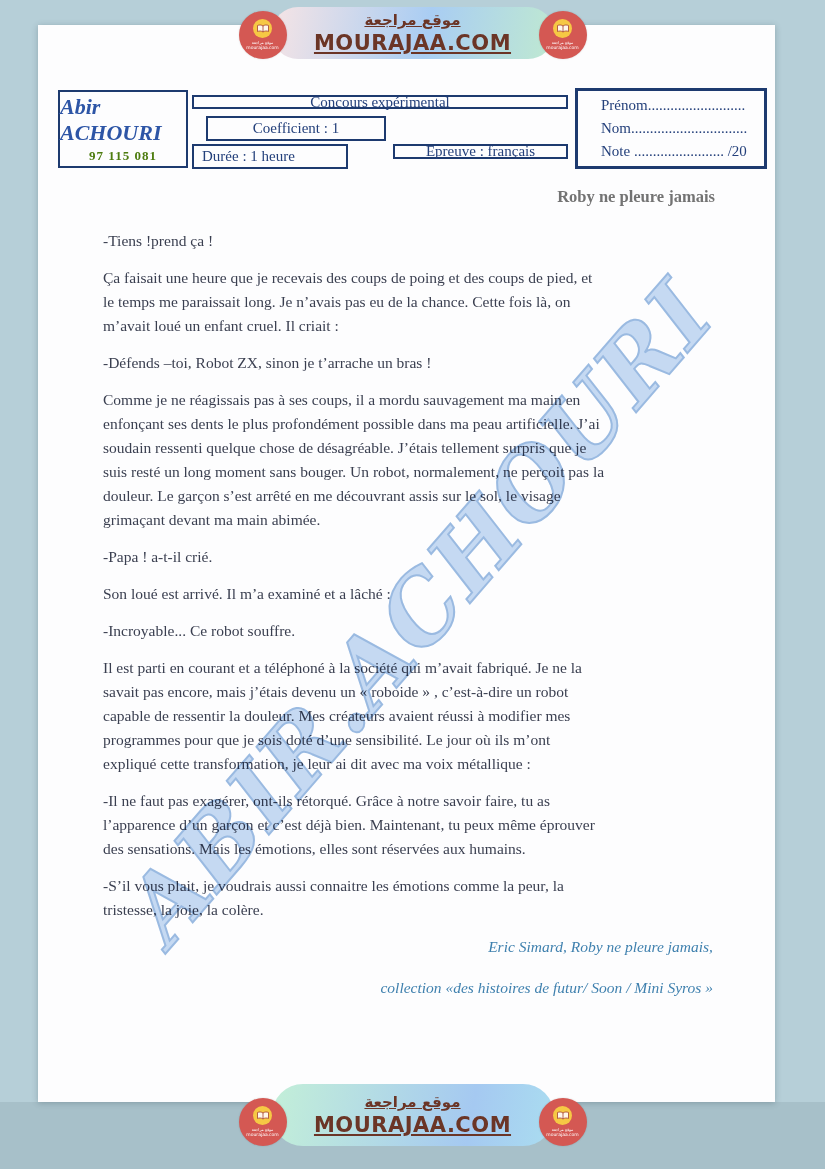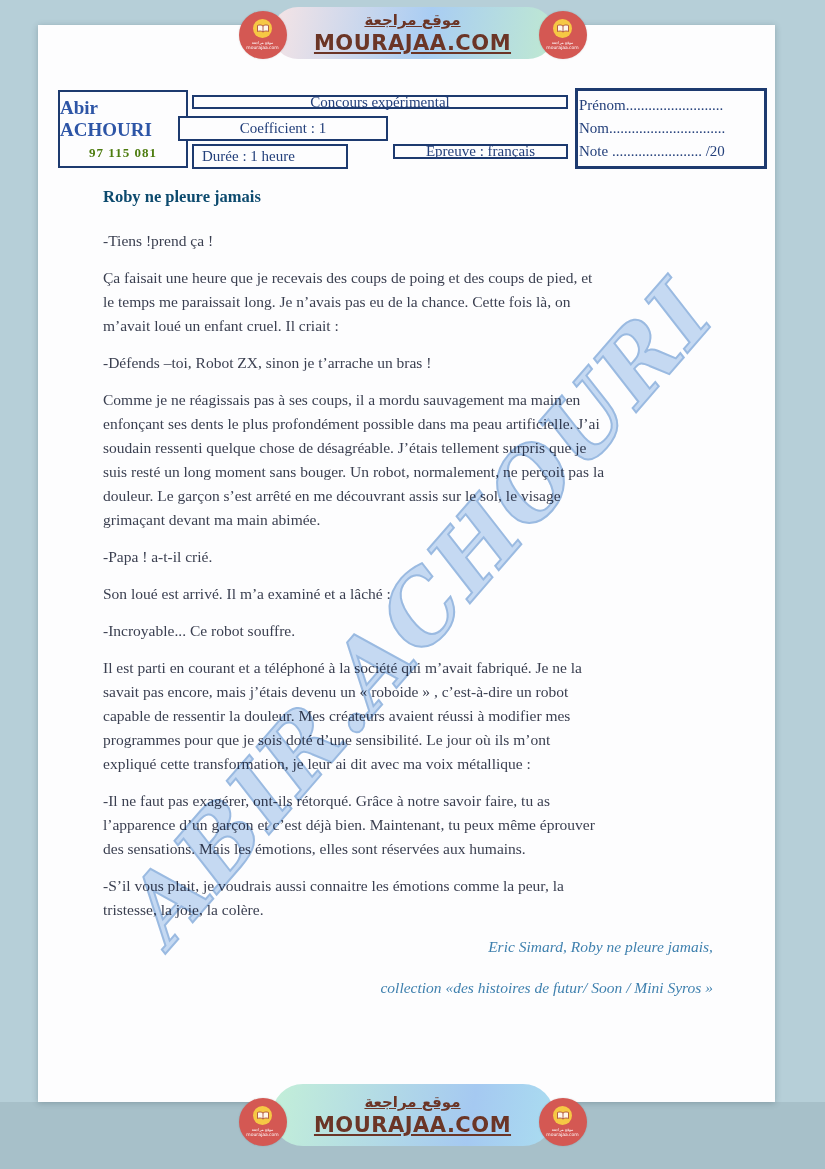--- a/index.html
+++ b/index.html
@@ -28,36 +28,36 @@
   }
 
   
   .header-table { position:absolute; left:20px; top:63px; width:709px; height:80px; }
   .tcell {
     position:absolute; box-sizing:border-box; border:2px solid #1d3a6f;
     display:flex; align-items:center; justify-content:center;
     color:#24407b; font-size:15px; background:#fdfdfe;
   }
   .cell-teacher { left:0; top:2px; width:130px; height:78px; flex-direction:column; justify-content:space-evenly; }
-  .teacher-name { color:#2d55a6; font-size:19px; font-weight:600; }
+  .teacher-name { color:#2d55a6; font-size:22px; font-weight:600;font-style:italic; }
   .teacher-phone { color:#4d7c0f; font-size:13px; font-weight:bold; letter-spacing:1px; }
   .cell-title   { left:134px; top:7px;    width:376px; height:14px; }
-  .cell-coeff   { left:120px; top:28px; width:210px; height:25px; }
+  .cell-coeff   { left:148px; top:28px; width:180px; height:25px; }
   .cell-session { left:335px; top:28px; width:175px; height:25px; }
   .cell-duree   { left:134px; top:56px; width:156px; height:25px; justify-content:flex-start; padding-left:8px; }
   .cell-epreuve { left:335px; top:56px; width:175px; height:15px; }
   .cell-info    { left:517px; top:0;    width:192px; height:81px; border-width:3px;
-                  flex-direction:column; align-items:flex-start; justify-content:space-evenly; padding-left:1px; }
+                  flex-direction:column; align-items:flex-start; justify-content:space-evenly; padding-left:23px; }
 
   
   .content {
     position:absolute; left:65px; top:160px; width:612px;
     color:#3a3f50; font-size:15.5px; line-height:24px;
   }
-  .doc-title { text-align:left; font-weight:bold; color:#0c4a6e; font-size:16.5px; margin:0 0 20px 0; }
+  .doc-title { text-align:right; font-weight:bold; color:#737373; font-size:16.5px; margin:0 0 20px 0; }
   p.par { margin:4px 0 13px 0; white-space:pre-line; }
   .citation { text-align:right; color:#3f80ae; font-style:italic; margin-top:1px; padding-right:2px; }
   .cit-line { margin-bottom:17px; }
 
   
   .banner { position:absolute; left:50%; transform:translateX(-50%); display:flex; align-items:flex-end; width:348px; z-index:10; }
   .banner-top { top:7px; }
   .banner-bottom { top:1084px; }
   .pill {
     flex:1; margin:0 -15px; z-index:1;

